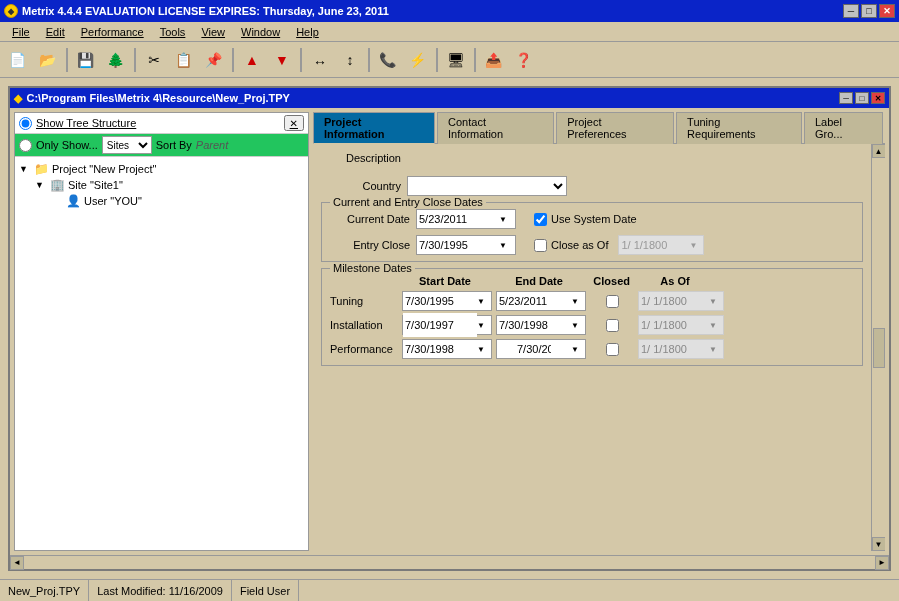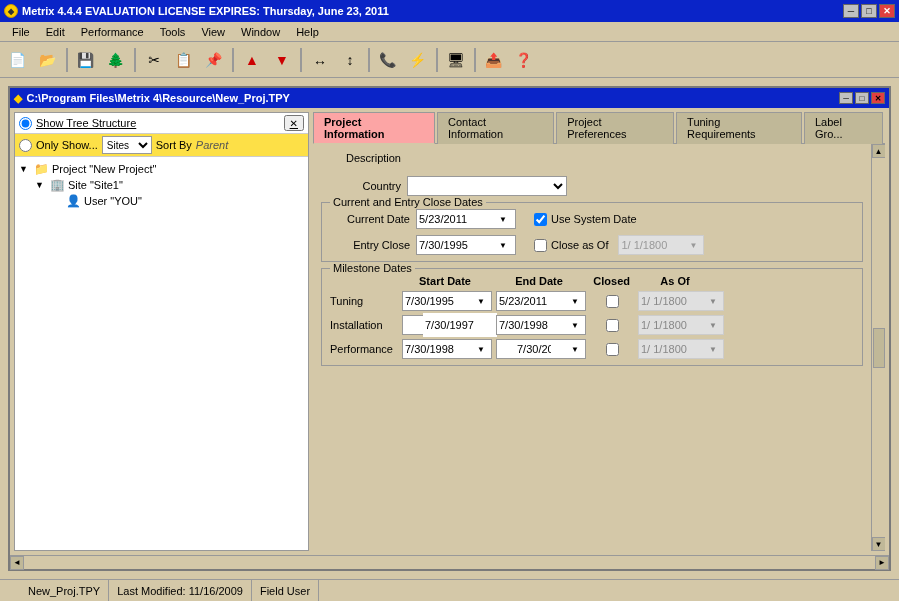--- a/index.html
+++ b/index.html
@@ -55,20 +55,21 @@
       height: 20px;
       display: flex;
       align-items: center;
       padding: 0 4px;
       border-bottom: 1px solid #999;
     }
     .menu-item {
       padding: 2px 8px;
       cursor: pointer;
       font-size: 11px;
+      text-decoration: underline;
     }
 
     
     .toolbar {
       background: #d4c8a8;
       height: 36px;
       display: flex;
       align-items: center;
       padding: 2px 4px;
       border-bottom: 1px solid #999;
@@ -141,21 +142,21 @@
       flex-direction: column;
       flex-shrink: 0;
     }
     .tree-header-top {
       display: flex; align-items: center; gap: 4px; padding: 2px 4px;
       border-bottom: 1px solid #ccc;
       text-decoration: underline;
     }
     .tree-header-bottom {
       display: flex; align-items: center; gap: 4px; padding: 2px 4px;
-      background: #fde047;
+      background: #22c55e;
     }
     .tree-content {
       flex: 1;
       background: white;
       padding: 4px;
       overflow: auto;
     }
     .tree-item {
       display: flex; align-items: center; gap: 3px; padding: 1px 0;
       cursor: pointer;
@@ -183,21 +184,21 @@
       padding: 3px 10px;
       border: 1px solid #999;
       border-bottom: none;
       background: #c0b898;
       cursor: pointer;
       font-size: 11px;
       margin-right: 2px;
       margin-bottom: -1px;
     }
     .tab.active {
-      background: #fca5a5;
+      background: #0369a1;
       border-bottom: 1px solid #d4c8a8;
       font-weight: bold;
     }
 
     
     .form-area {
       flex: 1;
       background: #d4c8a8;
       padding: 8px;
       overflow-y: auto;
@@ -256,21 +257,20 @@
     .col-closed { width: 44px; flex-shrink: 0; display: flex; align-items: center; justify-content: center; }
     .col-asof { width: 86px; flex-shrink: 0; }
 
     
     .status-bar {
       background: #d4c8a8;
       height: 22px;
       border-top: 1px solid #999;
       display: flex;
       align-items: flex-end;
-      padding-left: 20px;
     }
     .status-segment {
       height: 100%;
       display: flex; align-items: center;
       padding: 0 8px;
       border-right: 1px solid #999;
       font-size: 11px;
     }
 
     select {
@@ -508,21 +508,21 @@
                     <input type="text" style="border: none; width: 70px; height: 18px; font-size: 11px; font-family: inherit; padding: 0px 2px; outline: none; background: rgb(224, 224, 224); color: rgb(136, 136, 136);" value="1/ 1/1800">
                     <span style="font-size:8px;color:#888;">▼</span>
                   </div>
                 </div>
               </div>
 
               <div class="milestone-row">
                 <div class="col-label">Installation</div>
                 <div class="col-date">
                   <div style="display:flex;align-items:center;border:1px solid #999;background:white;height:20px;width:90px;">
-                    <input type="text" style="border: none; width: 74px; height: 17px; font-size: 11px; font-family: inherit; padding: 12px 2px; outline: none; margin-left: 20px;" value="7/30/1997">
+                    <input type="text" style="border: none; width: 74px; height: 17px; font-size: 11px; font-family: inherit; padding: 12px 2px; outline: none;" value="7/30/1997">
                     <span style="font-size:8px;cursor:pointer;">▼</span>
                   </div>
                 </div>
                 <div class="col-date">
                   <div style="display:flex;align-items:center;border:1px solid #999;background:white;height:20px;width:90px;">
                     <input type="text" style="border: none; width: 74px; height: 18px; font-size: 11px; font-family: inherit; padding: 0px 2px; outline: none;" value="7/30/1998">
                     <span style="font-size:8px;cursor:pointer;">▼</span>
                   </div>
                 </div>
                 <div class="col-closed">

